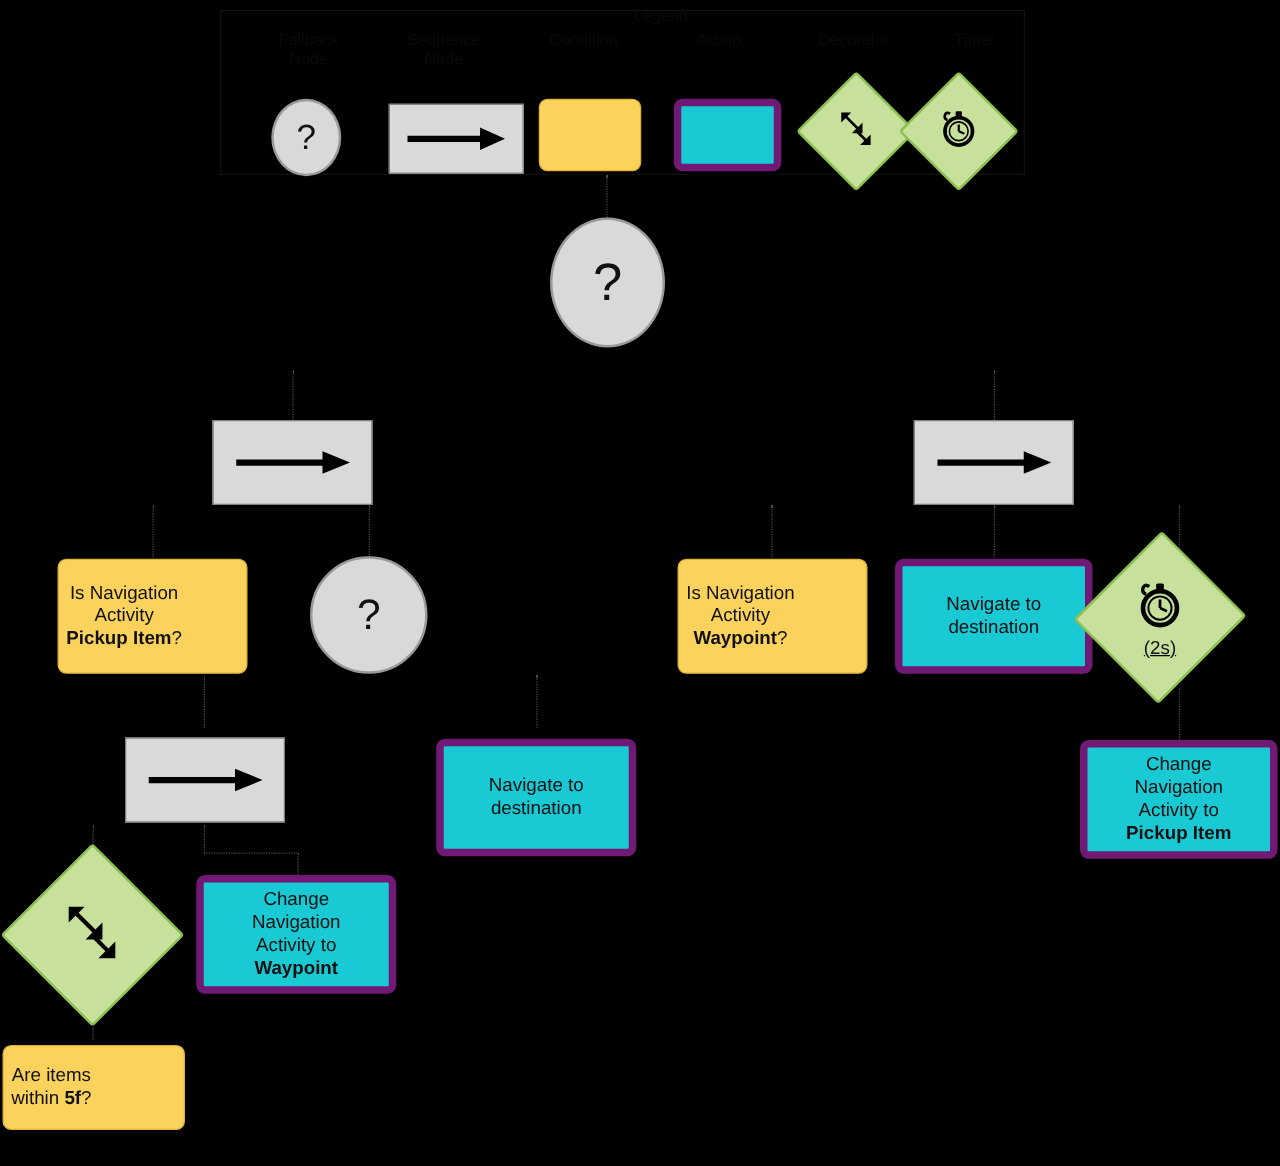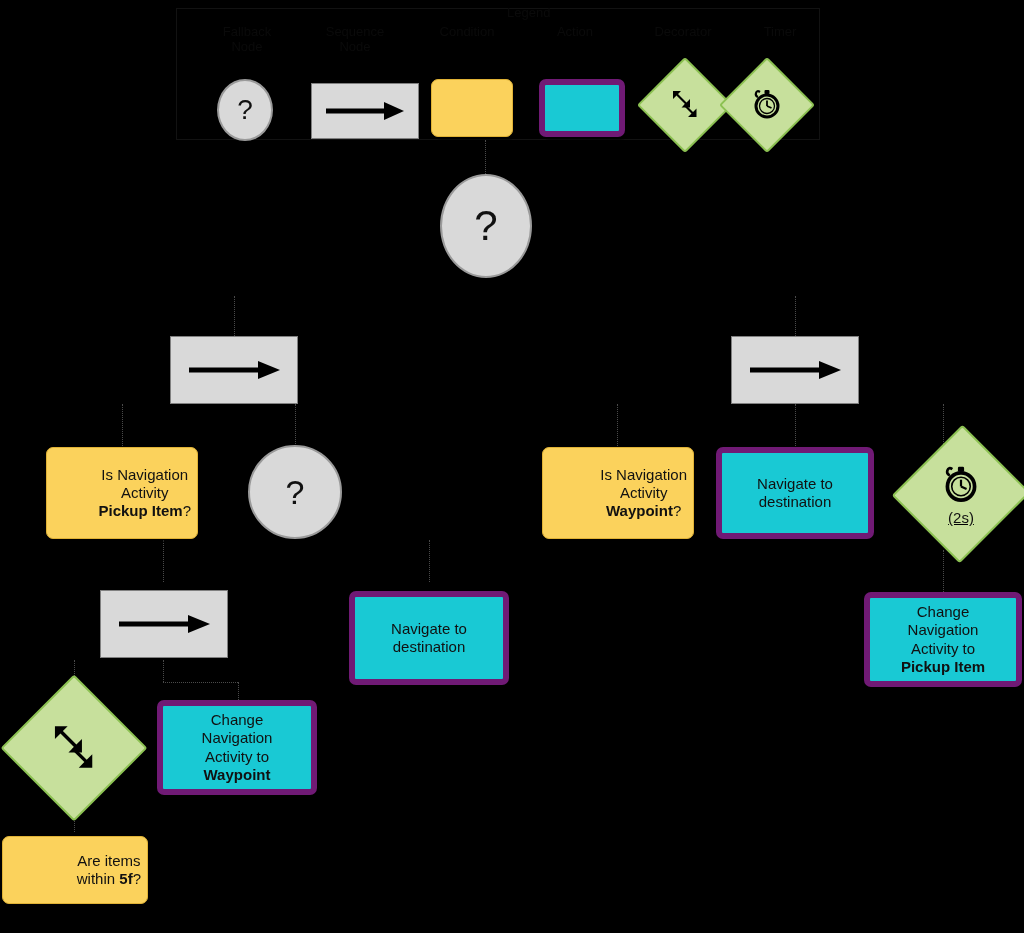--- a/index.html
+++ b/index.html
@@ -40,21 +40,21 @@
     border:1px solid #808080;
     display:flex;align-items:center;justify-content:center;
   }
   .seqbox svg{display:block;}
 
   
   .cond{
     background:#fbd25c;
     border:1px solid #e0b236;
     border-radius:7px;
-    display:flex;align-items:center;justify-content:flex-end;
+    display:flex;align-items:center;justify-content:flex-start;
     text-align:center;
     color:#111;
     padding:17px 6px;
     line-height:1.22;
   }
 
   
   .act{
     background:#19c9d4;
     border:6px solid #701a75;
@@ -292,21 +292,21 @@
     </div>
   </div>
 
   <div class="node act shadow" style="left:716px;top:447px;width:158px;height:92px;font-size:15px;">
     <div>
       <div>Navigate to</div>
       <div>destination</div>
     </div>
   </div>
 
-  <div class="node diamond" style="left:913px;top:444px;width:96px;height:100px;text-decoration:underline;">
+  <div class="node diamond" style="left:880px;top:444px;width:96px;height:100px;text-decoration:underline;">
     <div class="dshape"></div>
     <div class="dinner">
       <span>
         <svg width="42" height="42" viewBox="0 0 34 34">
           <path d="M10 5 q-3 -2 -4 1 q-1 3 2 4" stroke="#000" stroke-width="2.2" fill="none"></path>
           <rect x="14.5" y="3" width="5" height="4" rx="1" fill="#000"></rect>
           <circle cx="17" cy="19" r="11" fill="none" stroke="#000" stroke-width="3"></circle>
           <circle cx="17" cy="19" r="7.5" fill="none" stroke="#000" stroke-width="1.3"></circle>
           <line x1="17" y1="19" x2="17" y2="13.5" stroke="#000" stroke-width="1.8"></line>
           <line x1="17" y1="19" x2="21.5" y2="21" stroke="#000" stroke-width="1.8"></line>

